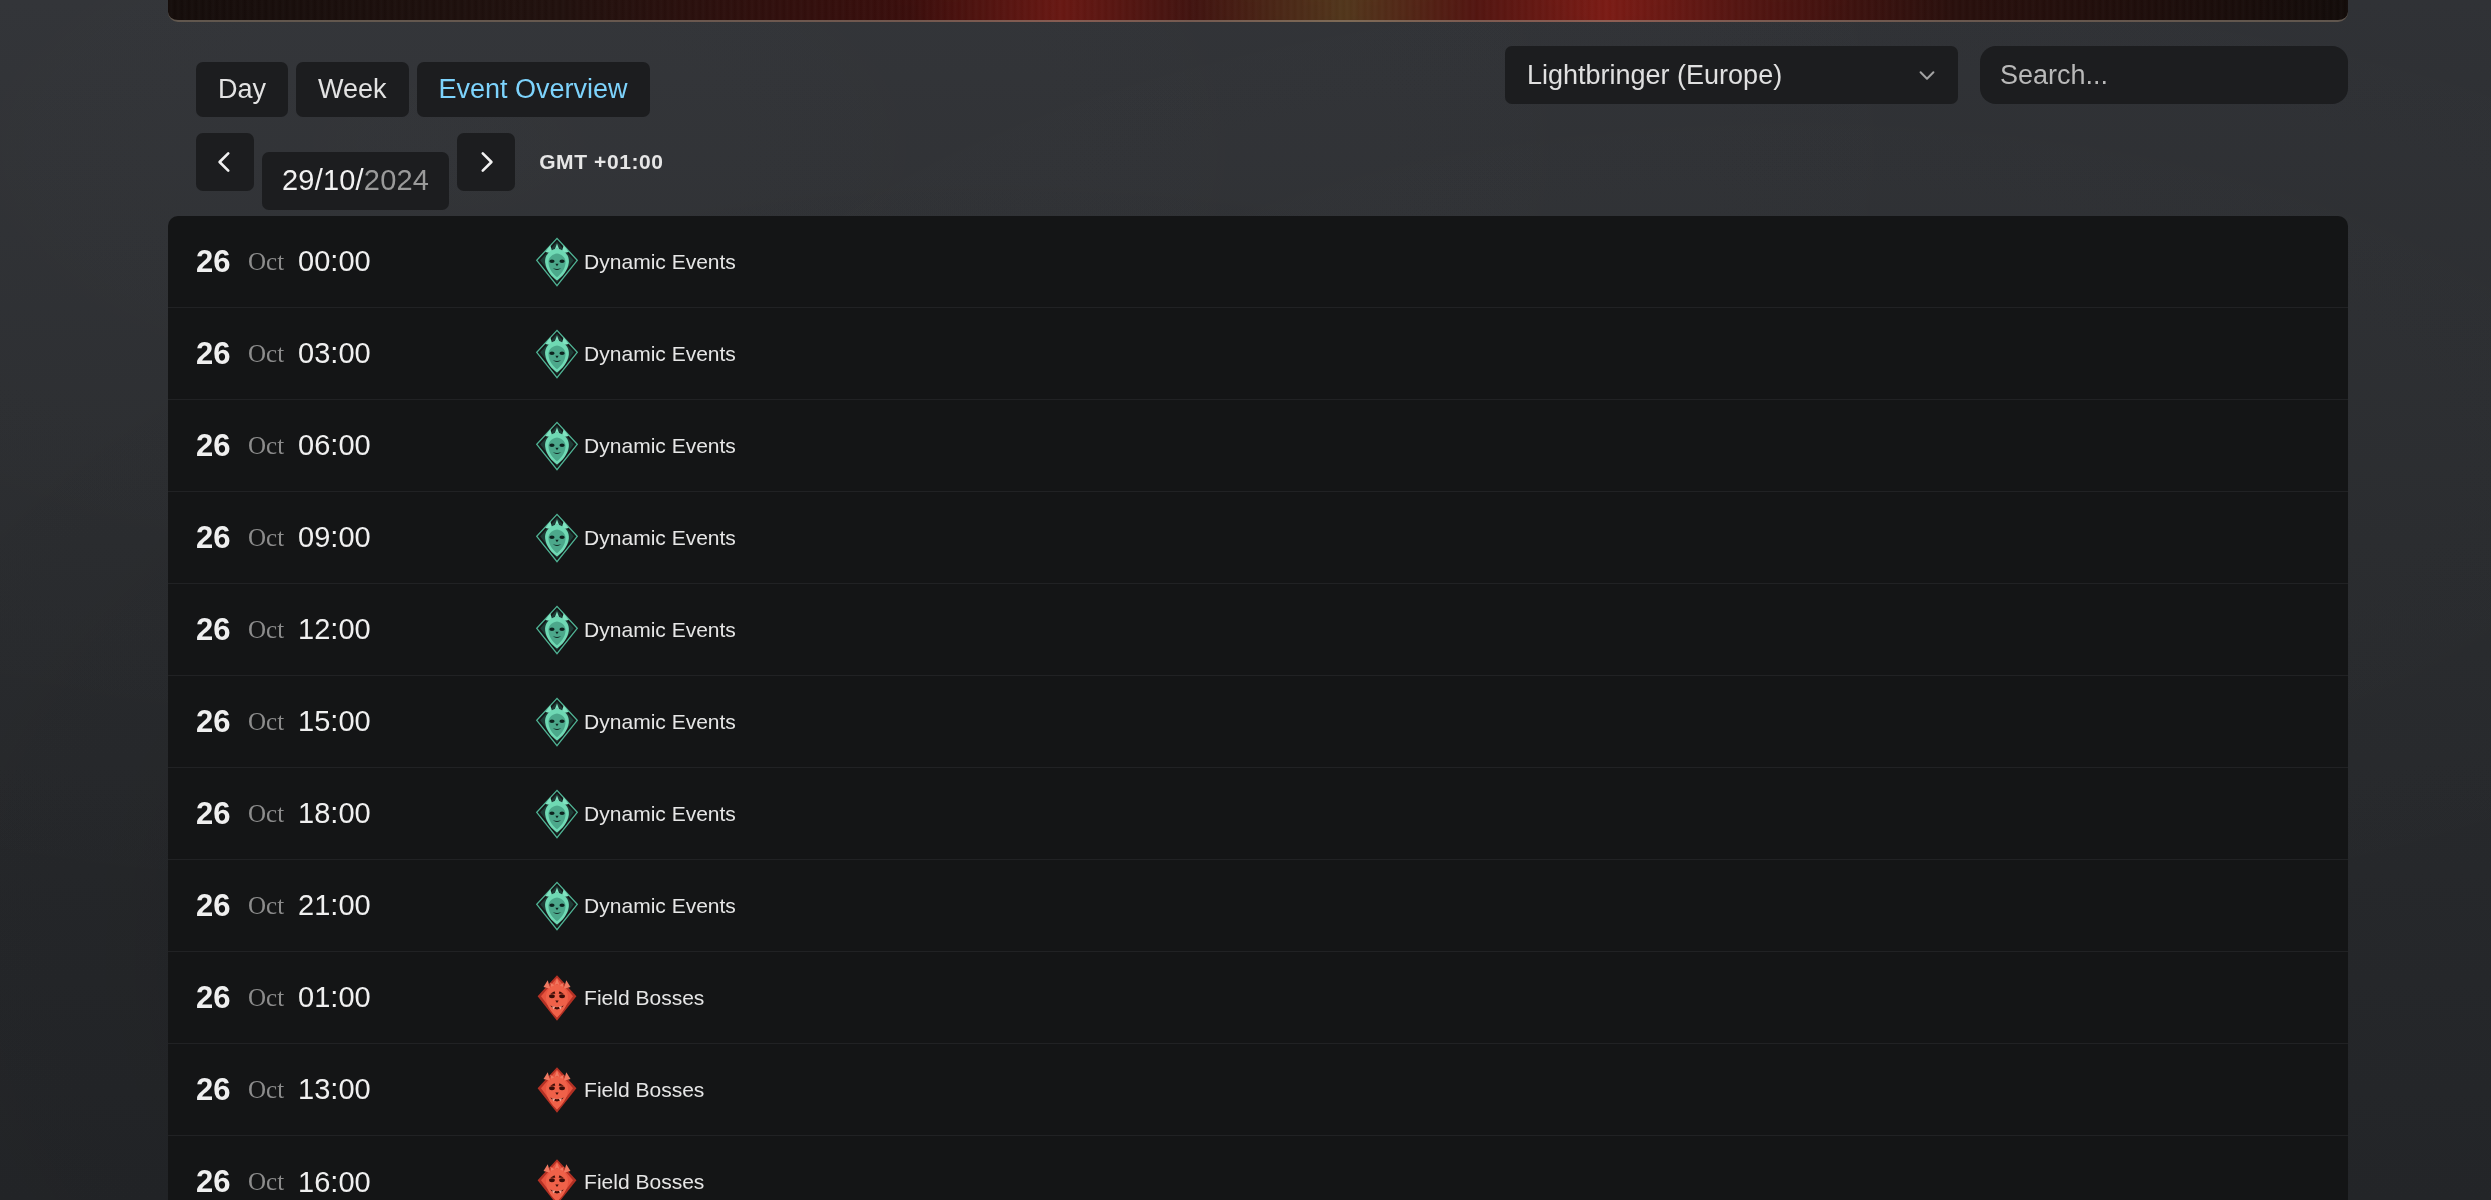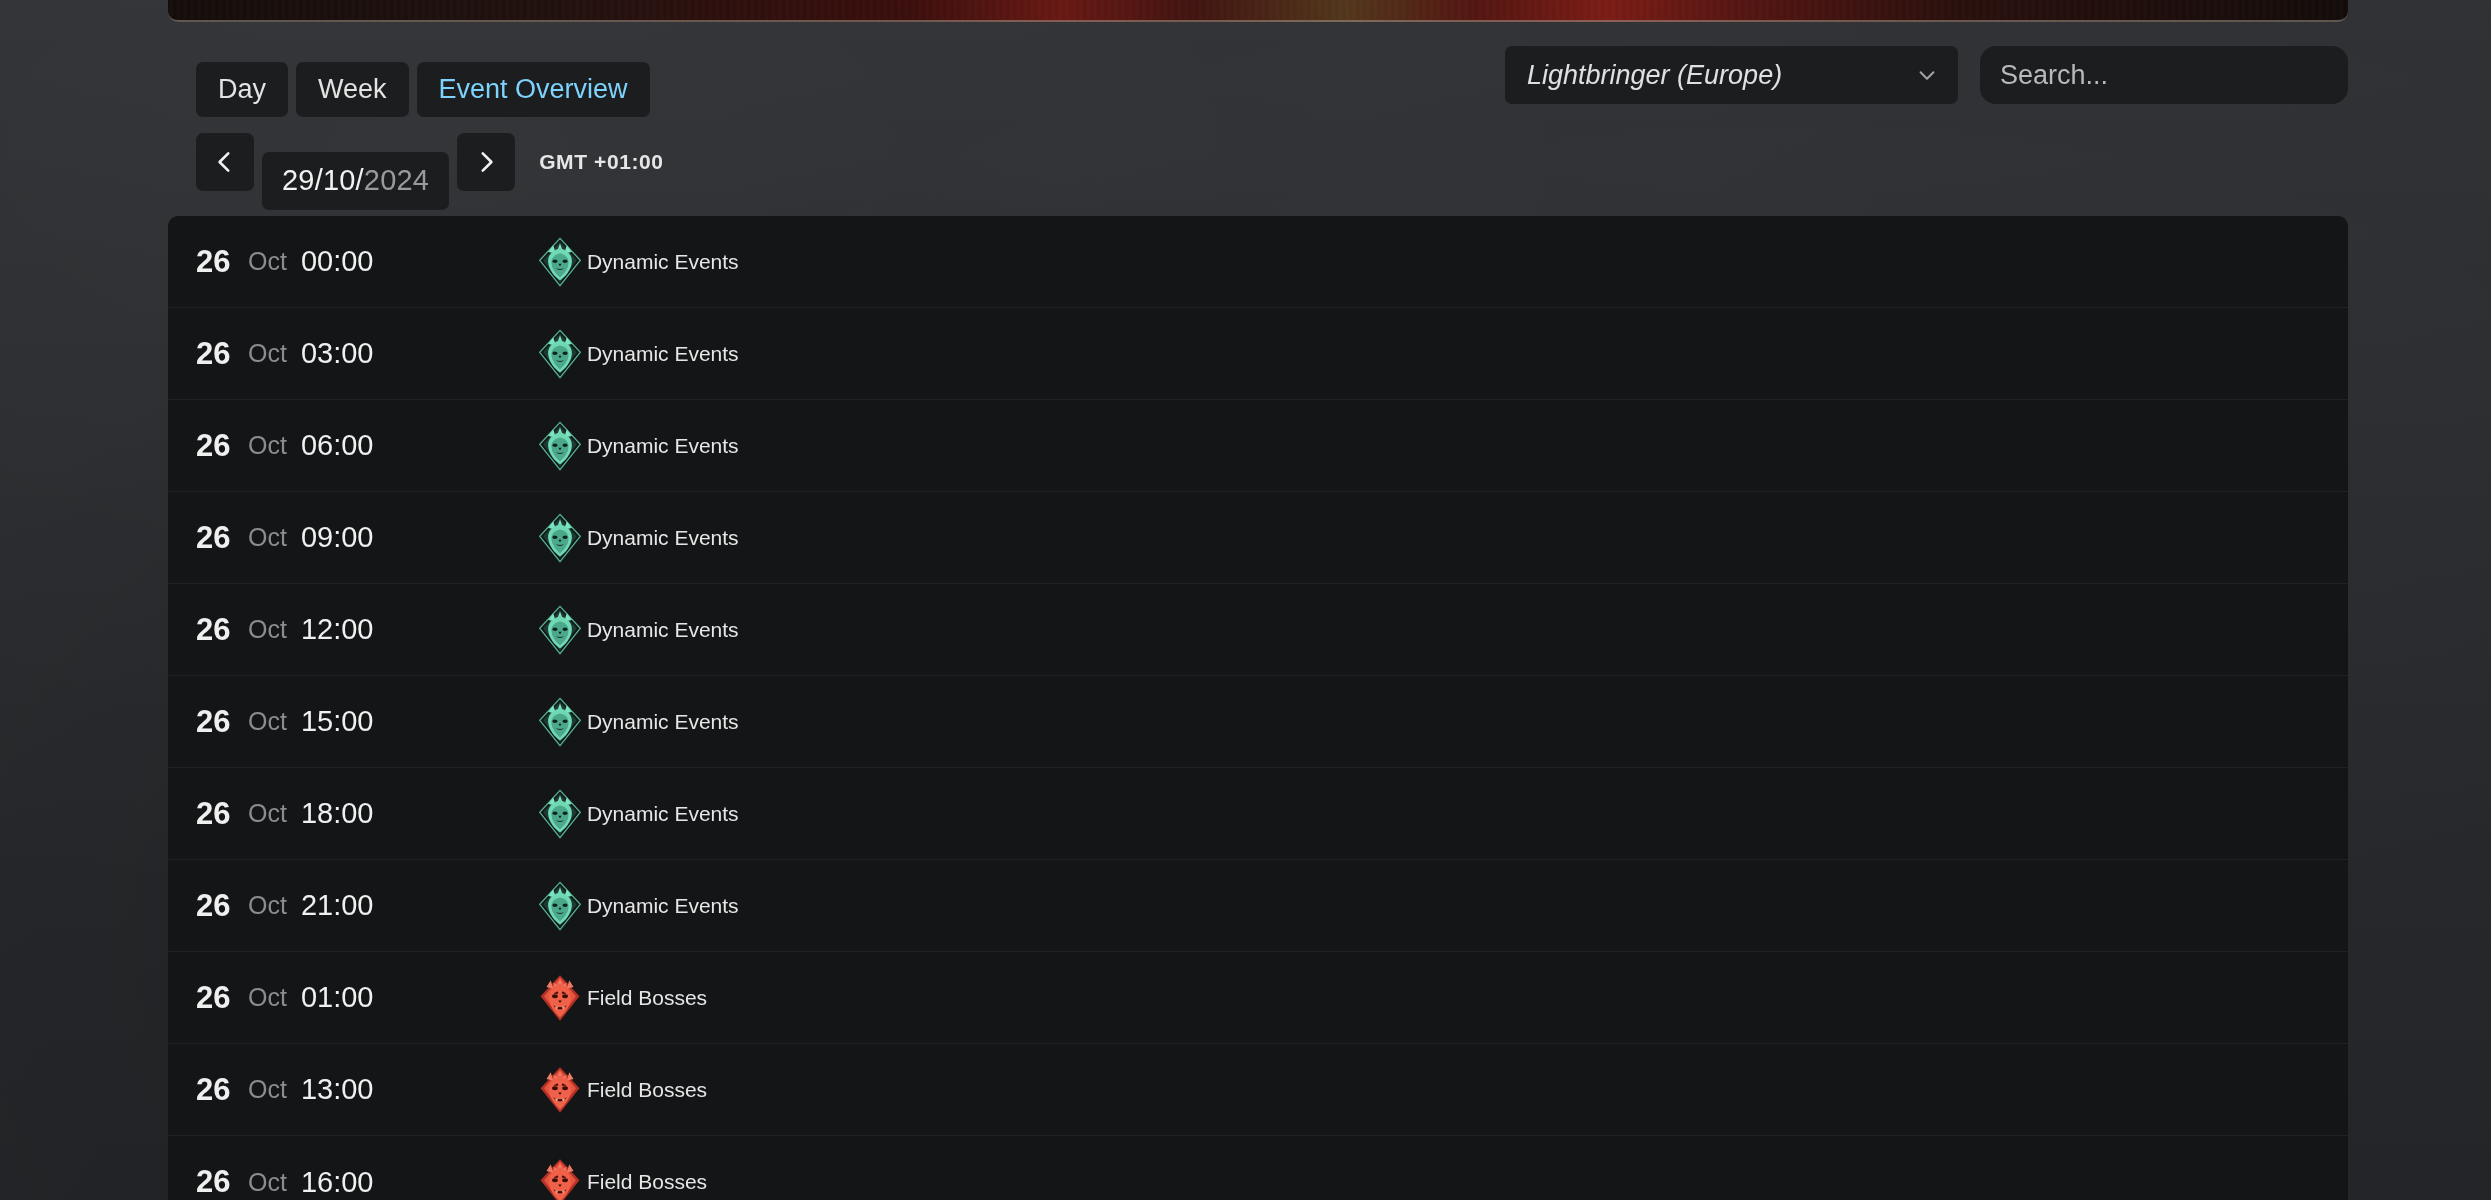--- a/index.html
+++ b/index.html
@@ -106,21 +106,20 @@
     top: 0;
     width: 453px;
     height: 58px;
     background: #1c1d1f;
     border: none;
     border-radius: 7px;
     display: flex;
     align-items: center;
     padding: 0 20px 0 22px;
     cursor: pointer;
-    font-style: italic;
   }
   .server-select-label {
     font-size: 27px;
     color: #e0e0e0;
     flex: 1;
     white-space: nowrap;
   }
   .chevron {
     width: 22px;
     height: 22px;
@@ -224,20 +223,21 @@
     color: #efefef;
     width: 40px;
     text-align: left;
     flex: 0 0 auto;
   }
   .ev-month {
     font-size: 25px;
     color: #8c8c8c;
     margin-left: 12px;
     flex: 0 0 auto;
+    font-family: Liberation Serif, serif;
   }
   .ev-time {
     font-size: 29px;
     color: #f0f0f0;
     margin-left: 14px;
     width: 210px;
     flex: 0 0 auto;
     white-space: nowrap;
   }
   .ev-icon {

